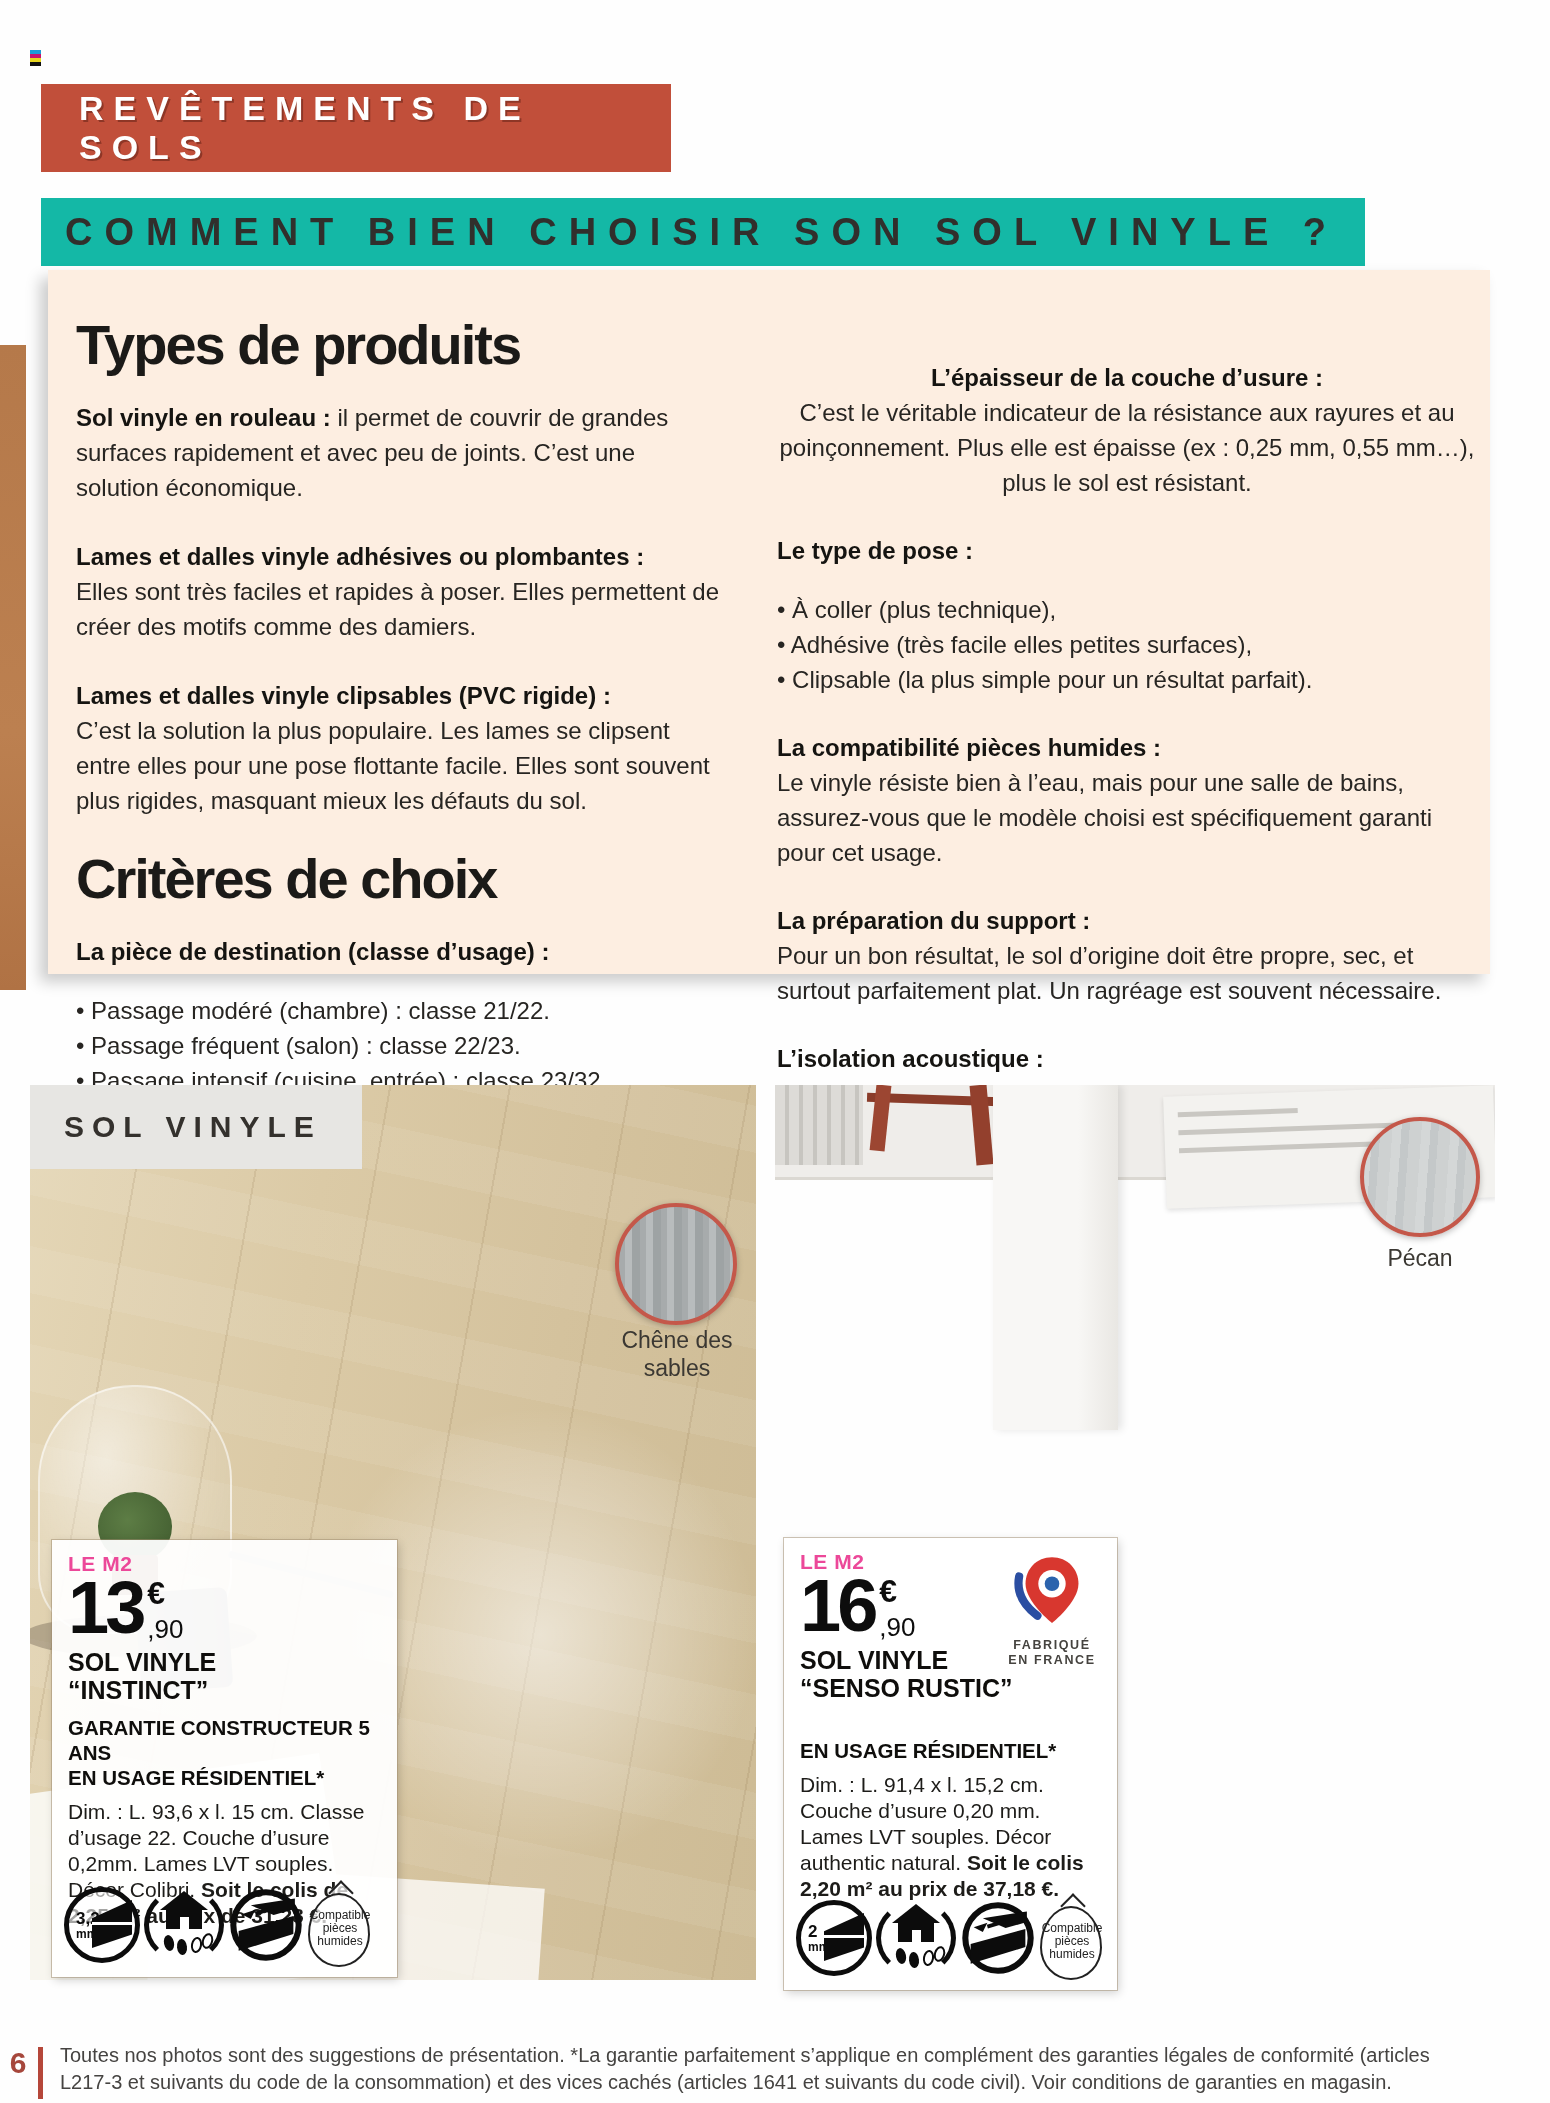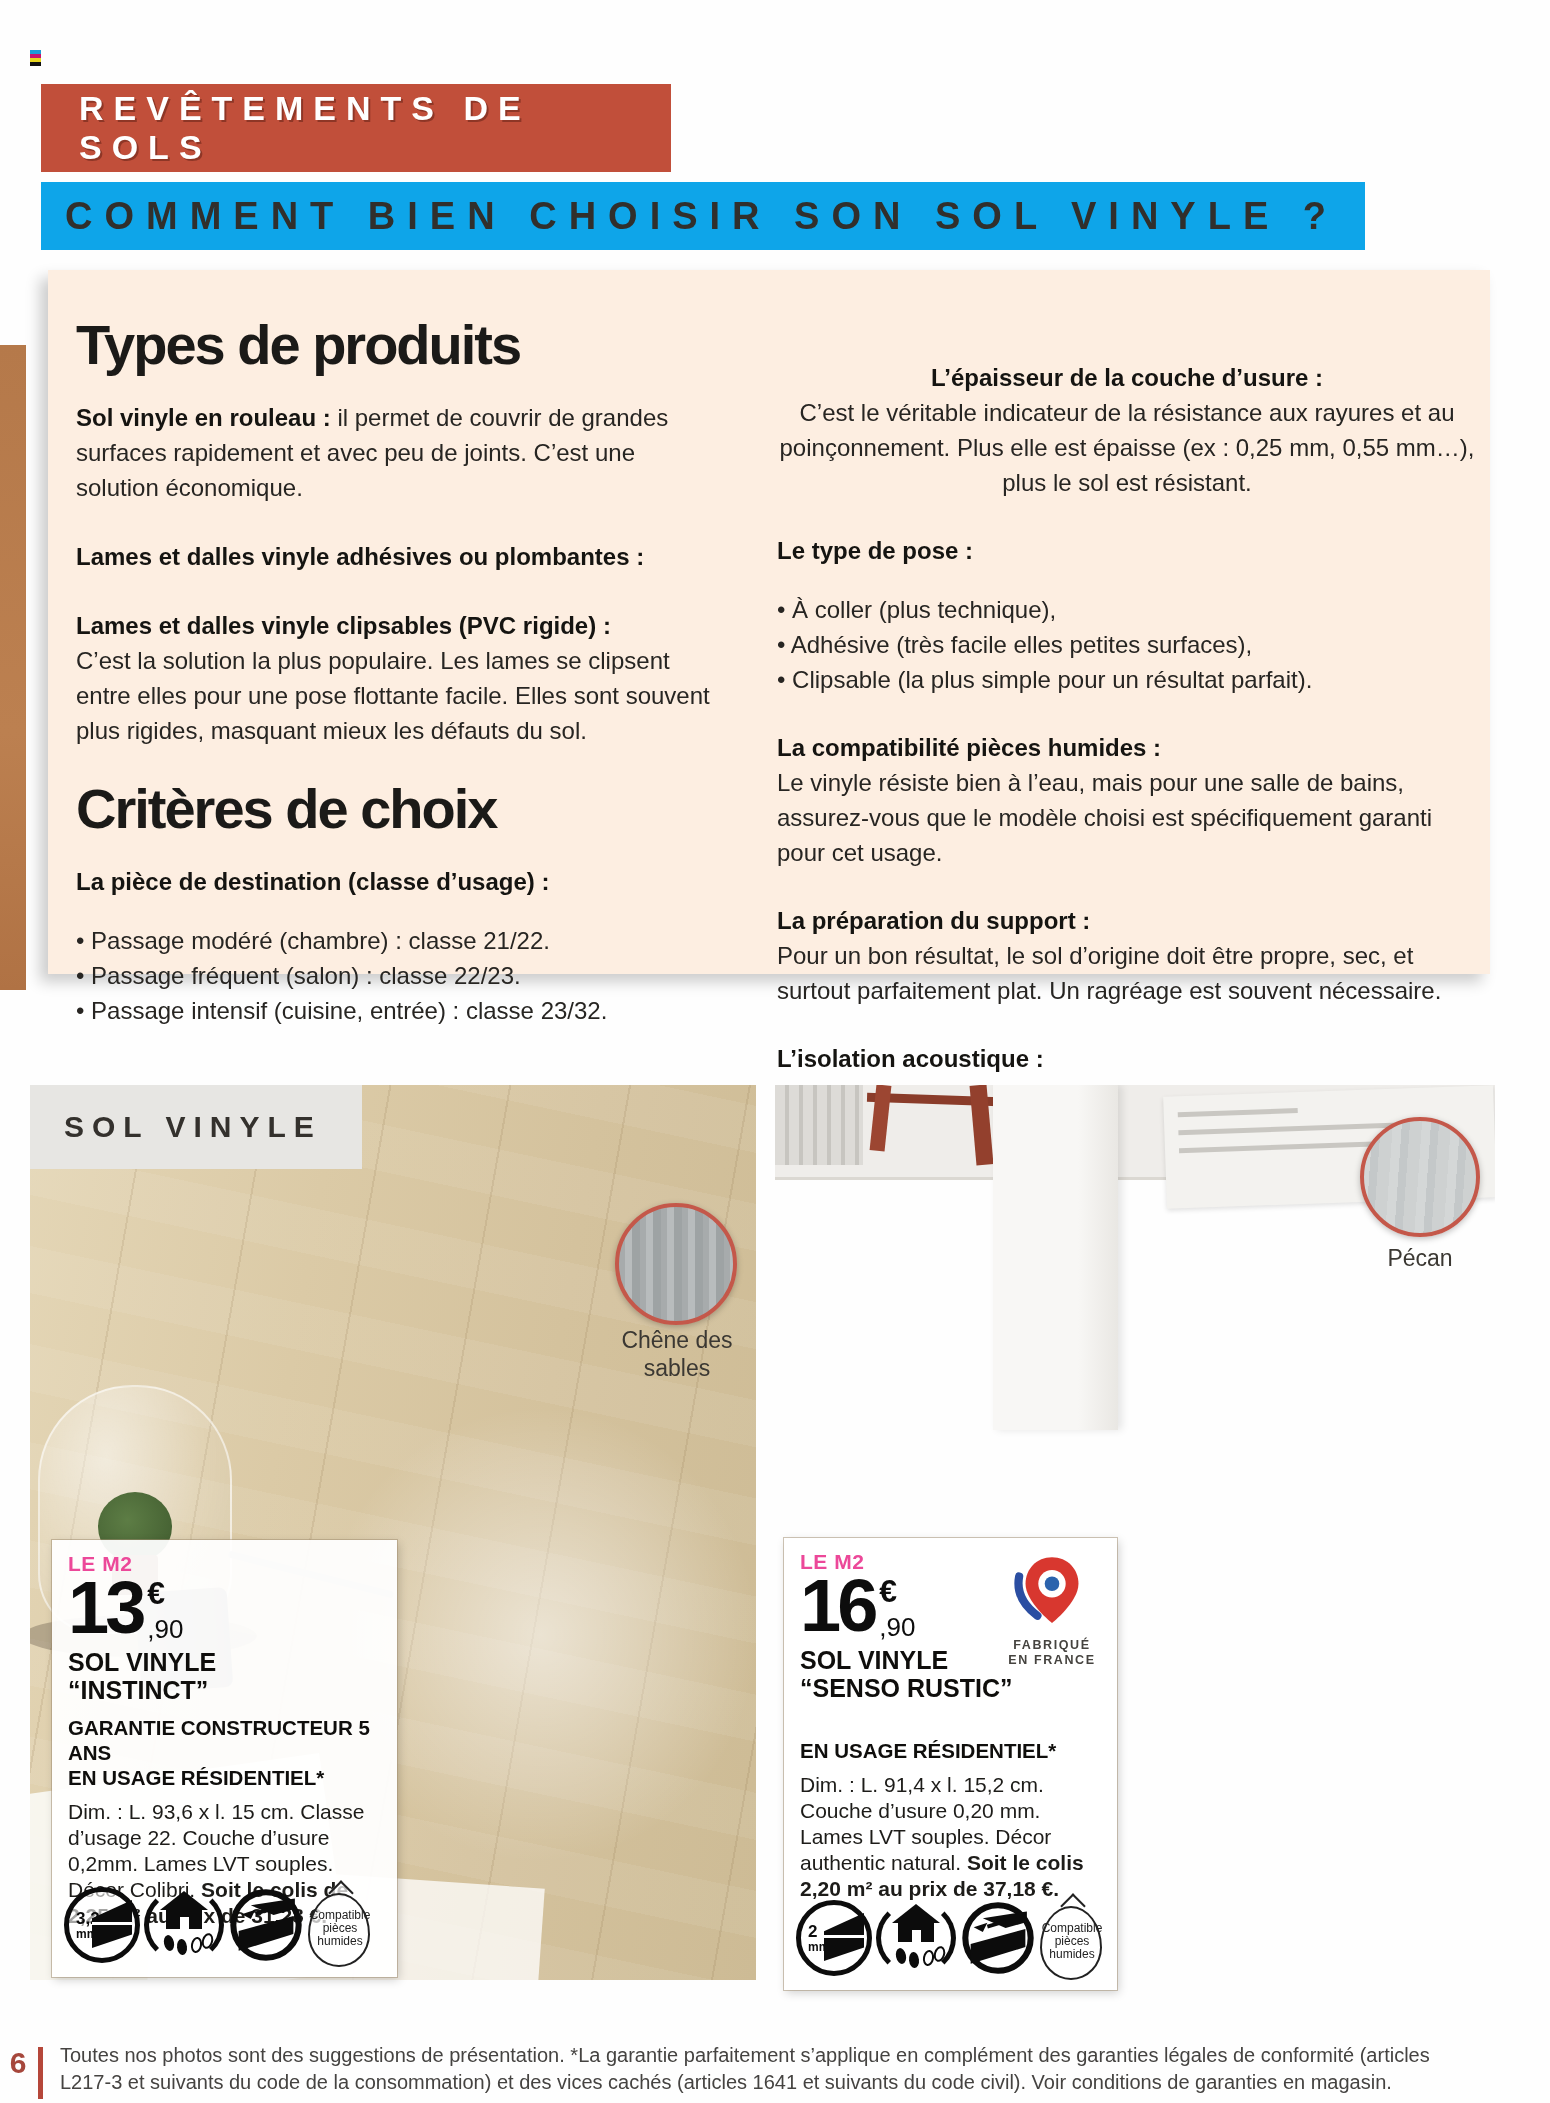--- a/index.html
+++ b/index.html
@@ -10,21 +10,21 @@
   .reg{position:absolute;left:30px;top:50px;width:11px;height:16px;display:flex;flex-direction:column;}
   .reg i{flex:1;display:block;}
 
   
   .banner{position:absolute;left:41px;top:84px;width:630px;height:88px;background:#c14f3a;
           display:flex;align-items:center;padding-left:38px;box-sizing:border-box;
           color:#fff;font-size:34px;font-weight:bold;letter-spacing:10px;
           text-shadow:2px 2px 0 rgba(80,25,15,.45);}
 
   
-  .headline{position:absolute;left:41px;top:182px;width:1324px;height:68px;background:#0ea5e9;
+  .headline{position:absolute;left:41px;top:198px;width:1324px;height:68px;background:#14b8a6;
             display:flex;align-items:center;padding-left:24px;box-sizing:border-box;
             color:#312f2c;font-size:38px;font-weight:bold;letter-spacing:12px;}
 
   
   .side-strip{position:absolute;left:0;top:345px;width:26px;height:645px;
               background:linear-gradient(180deg,#b5794a 0%,#bc8050 60%,#b07244 100%);}
 
   
   .guide{position:absolute;left:48px;top:270px;width:1442px;height:704px;background:#fdeee1;
          box-shadow:-8px 8px 14px rgba(0,0,0,.20);}
@@ -166,21 +166,21 @@
   <div class="banner">REVÊTEMENTS DE SOLS</div>
 
   <div class="headline">COMMENT BIEN CHOISIR SON SOL VINYLE ?</div>
 
   <div class="side-strip"></div>
 
   <div class="guide">
     <div class="gcol gleft">
       <div class="g-h1">Types de produits</div>
       <p class="g-p first"><span class="g-term">Sol vinyle en rouleau :</span><span> il permet de couvrir de grandes surfaces rapidement et avec peu de joints. C’est une solution économique.</span></p>
-      <p class="g-p"><span class="g-term">Lames et dalles vinyle adhésives ou plombantes :</span><br></p>
+      <p class="g-p"><span class="g-term">Lames et dalles vinyle adhésives ou plombantes :</span><br><span> Elles sont très faciles et rapides à poser. Elles permettent de créer des motifs comme des damiers.</span></p>
       <p class="g-p"><span class="g-term">Lames et dalles vinyle clipsables (PVC rigide) :</span><br><span> C’est la solution la plus populaire. Les lames se clipsent entre elles pour une pose flottante facile. Elles sont souvent plus rigides, masquant mieux les défauts du sol.</span></p>
       <div class="g-h1 second">Critères de choix</div>
       <p class="g-p first"><span class="g-term">La pièce de destination (classe d’usage) :</span></p>
       <div class="g-bullets">
         <div>• Passage modéré (chambre) : classe 21/22.</div>
         <div>• Passage fréquent (salon) : classe 22/23.</div>
         <div>• Passage intensif (cuisine, entrée) : classe 23/32.</div>
       </div>
     </div>
     <div class="gcol gright">

